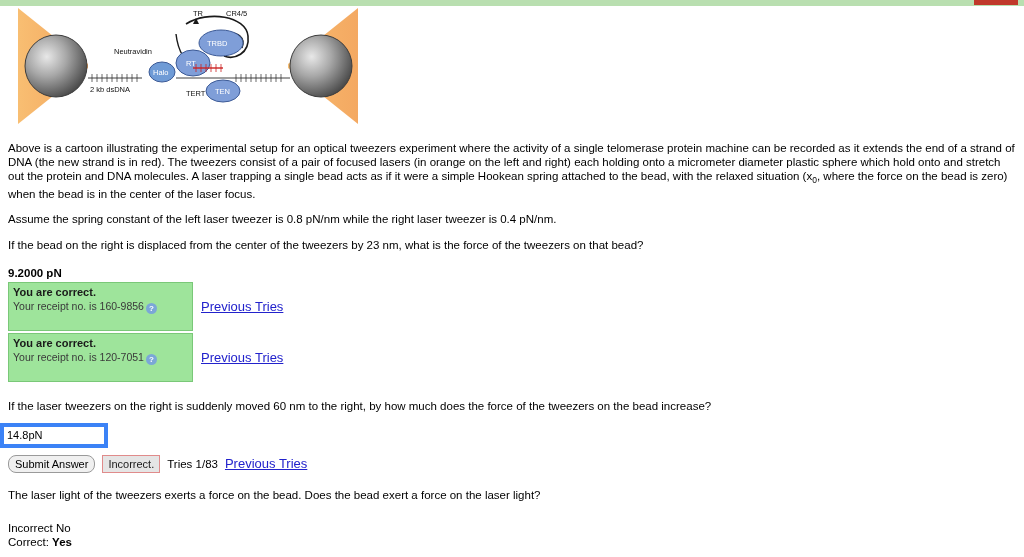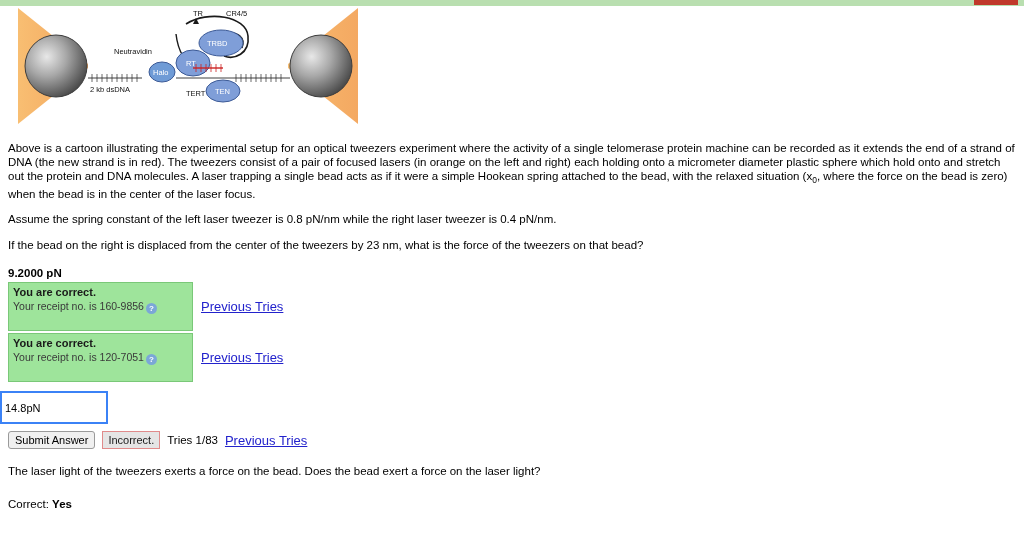--- a/index.html
+++ b/index.html
@@ -100,43 +100,43 @@
     cursor: pointer;
   }
   .row-flex {
     display: flex;
     align-items: center;
     margin-left: 8px;
     margin-top: 2px;
   }
   .answer-input {
     width: 108px;
-    height: 33px;
-    border: 2px solid #3b82f6;
+    height: 25px;
+    border: 4px solid #3b82f6;
     font-family: "Liberation Sans", sans-serif;
     font-size: 11px;
     padding: 0 3px;
     box-sizing: border-box;
     color: #000;
     background: #fff;
   }
   .submit-row {
     display: flex;
     align-items: center;
     margin-left: 8px;
     margin-top: 7px;
     gap: 7px;
   }
   .submit-btn {
     font-family: "Liberation Sans", sans-serif;
     font-size: 11px;
     padding: 2px 6px;
     background: #f0f0f0;
     border: 1px solid #9a9a9a;
-    border-radius: 3px;
+    border-radius: 8px;
     color: #000;
     cursor: pointer;
     text-align: right;
   }
   .incorrect-badge {
     background: #e5e5e5;
     border: 1px solid #e08b8b;
     font-size: 11px;
     padding: 2px 5px;
     color: #1a1a1a;
@@ -263,32 +263,34 @@
 
 
   <div class="row-flex">
     <div class="correct-box">
       <div class="line1">You are correct.</div>
       <div class="line2"><span>Your receipt no. is 120-7051</span><span class="qmark">?</span></div>
     </div>
     <span class="prev-tries">Previous Tries</span>
   </div>
 
+  <p class="para" style="margin-top:18px;">If the laser tweezers on the right is suddenly moved 60 nm to the right, by how much does the force of the tweezers on the bead increase?</p>
 
   <div style="margin-top:9px;">
     <input class="answer-input" value="14.8pN" style="">
   </div>
 
   <div class="submit-row">
     <button class="submit-btn">Submit Answer</button>
     <span class="incorrect-badge">Incorrect.</span>
     <span class="tries-text">Tries 1/83</span>
     <span class="prev-tries" style="margin-left:0;">Previous Tries</span>
   </div>
 
   <p class="para" style="margin-top:16px;">The laser light of the tweezers exerts a force on the bead. Does the bead exert a force on the laser light?</p>
 
   <div style="margin-top:18px;">
+    <div class="plain-line"><span>Incorrect </span><span>No</span></div>
     <div class="plain-line"><span>Correct: </span><span class="bold">Yes</span></div>
 
   </div>
 
 </div>
 
 </body></html>

